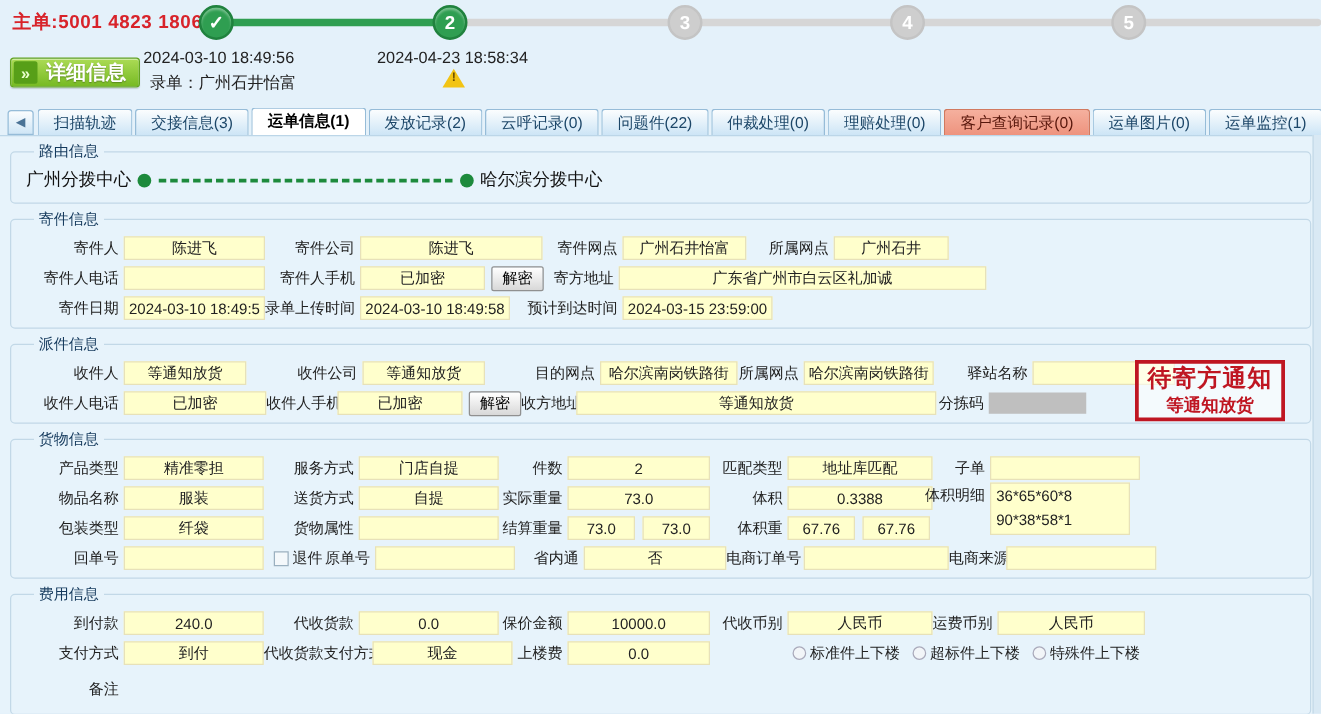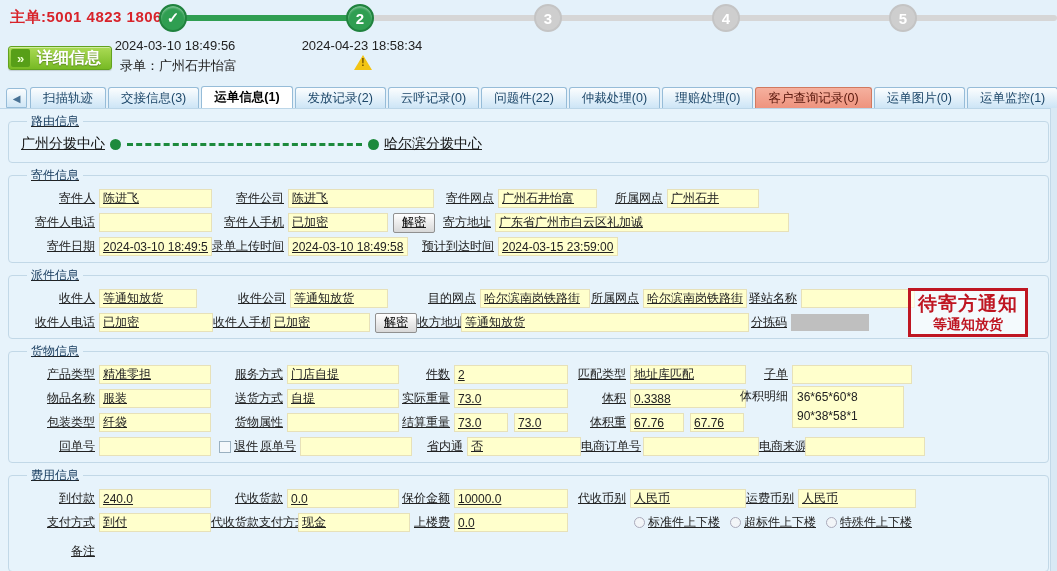--- a/index.html
+++ b/index.html
@@ -60,28 +60,28 @@
   }
   .tab.active { background:#ffffff; font-weight:bold; color:#000; height:22px; }
   .tab.hl { background:linear-gradient(#f5b09e,#ee937e); border-color:#d1795f; color:#58170c; }
   
   .panel {
     position:absolute; top:108px; left:0; width:1057px; height:463px;
     background:#e7f3fb; border-top:1px solid #bcd6e8;
   }
   fieldset {
     margin:4px 8px 0 8px; padding:1px 6px 5px 6px;
-    border:1px solid #c2d8e7; border-radius:4px; position:relative;text-decoration:underline;
+    border:1px solid #c2d8e7; border-radius:4px; position:relative;
   }
   legend { margin-left:12px; padding:0 4px; font-size:12px; color:#14395c; }
   .row { display:flex; align-items:center; height:21px; margin-top:3px; }
   .lbl { text-align:right; padding-right:4px; color:#222; white-space:nowrap; flex:none; }
   .inp {
     height:19px; background:#ffffcc; border:1px solid #e7e1b9; padding:0 3px;
-    font-size:12px; color:#222; font-family:"Liberation Sans",sans-serif; flex:none;
+    font-size:12px; color:#222; font-family:"Liberation Sans",sans-serif; flex:none;text-align:center;
   }
   .btn-sm {
     height:20px; padding:0 8px; margin-left:5px; flex:none;
     border:1px solid #909090; border-radius:2px;
     background:linear-gradient(#ffffff,#d8d8d8); font-size:12px; cursor:pointer;
     font-family:"Liberation Sans",sans-serif;
   }
   .redacted { width:78px; height:17px; background:#bfbfbf; flex:none; }
   .checkbox { width:12px; height:12px; border:1px solid #9ab0c0; background:#f4f8fb; margin:0 3px 0 8px; flex:none; }
   .radio { width:11px; height:11px; border:1px solid #aab; border-radius:50%; background:#f2f5f8; margin:0 3px 0 10px; flex:none; }
@@ -204,21 +204,21 @@
     </div>
     <div class="row">
       <span class="lbl" style="width:84px;">收件人</span>
       <input class="inp" style="width: 98px;" readonly="" value="等通知放货">
       <span class="lbl" style="width:93px;">收件公司</span>
       <input class="inp" style="width: 98px;" readonly="" value="等通知放货">
       <span class="lbl" style="width:92px;">目的网点</span>
       <input class="inp" style="width: 110px;" readonly="" value="哈尔滨南岗铁路街">
       <span class="lbl" style="width:53px;">所属网点</span>
       <input class="inp" style="width: 104px;" readonly="" value="哈尔滨南岗铁路街">
-      <span class="lbl" style="width:54px;">驿站名称</span>
+      <span class="lbl" style="width:79px;">驿站名称</span>
       <input class="inp" style="width: 114px;" readonly="" value="">
     </div>
     <div class="row">
       <span class="lbl" style="width:84px;">收件人电话</span>
       <input class="inp" style="width: 114px;" readonly="" value="已加密">
       <span class="lbl" style="width:57px;">收件人手机</span>
       <input class="inp" style="width: 100px;" readonly="" value="已加密">
       <button class="btn-sm">解密</button>
       <span class="lbl" style="width:44px;">收方地址</span>
       <input class="inp" style="width: 288px;" readonly="" value="等通知放货">

